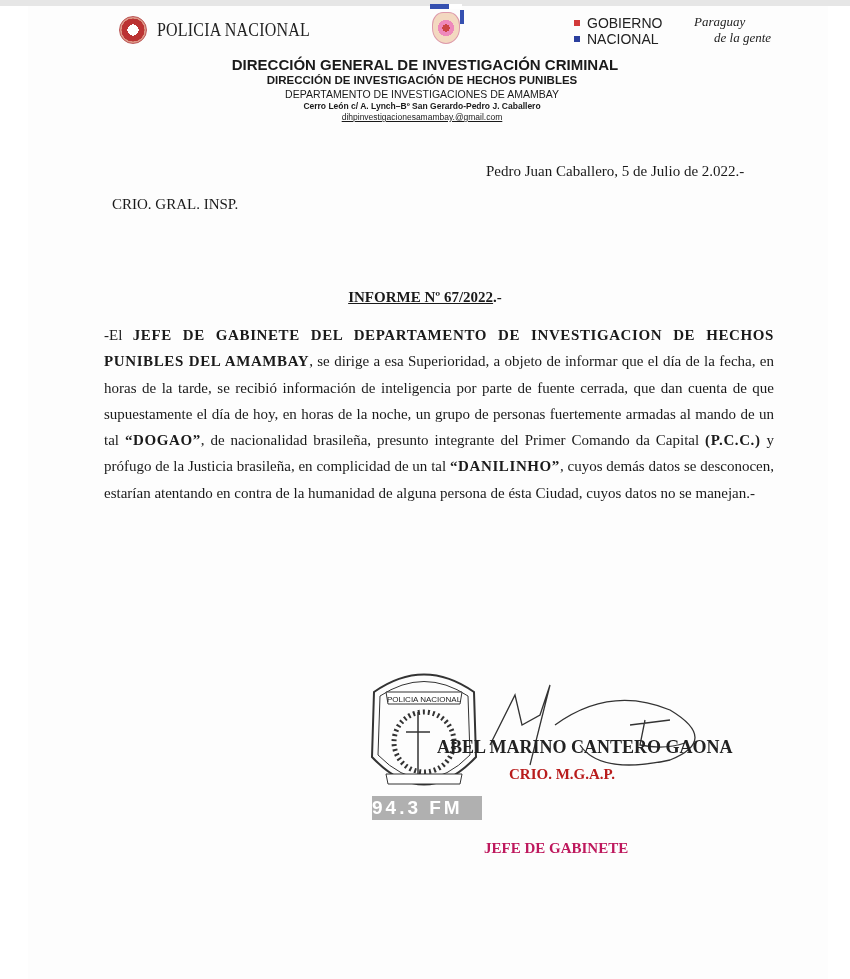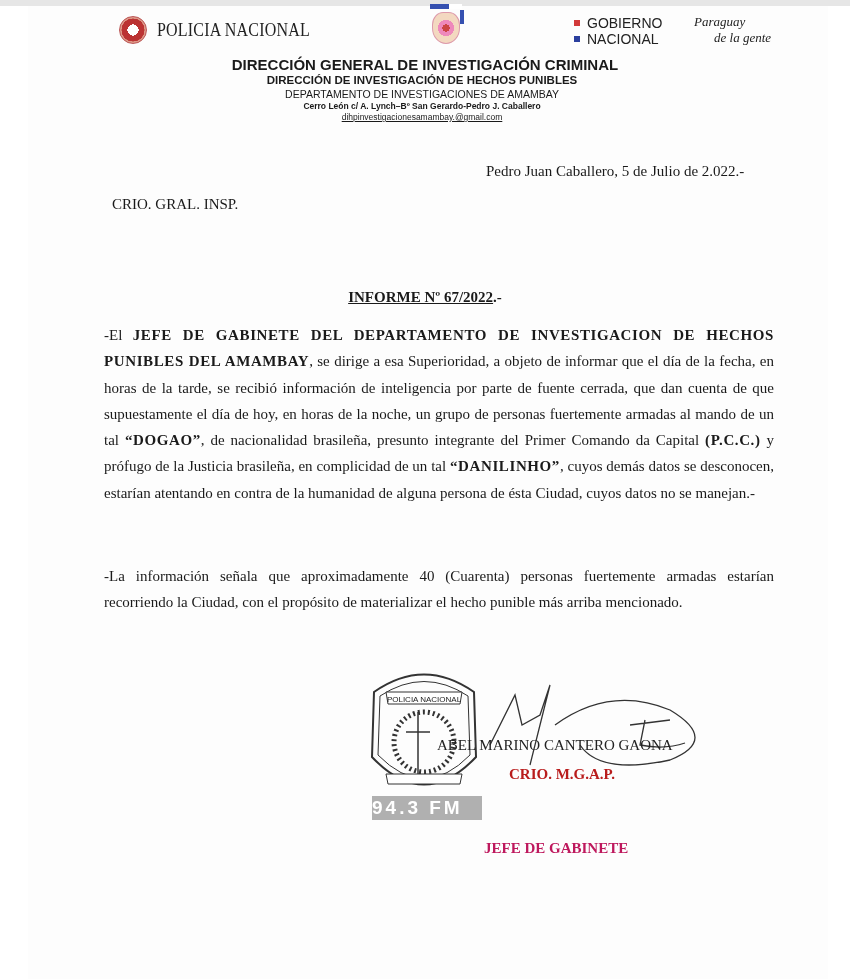--- a/index.html
+++ b/index.html
@@ -46,21 +46,21 @@
     .title .u { text-decoration: underline; }
 
     .para { position: absolute; left: 104px; width: 670px; font-size: 15px; line-height: 26.3px; text-align: justify; }
     .para b { font-weight: bold; letter-spacing: 0.6px; }
     .p1 { top: 322px; }
     .p2 { top: 563px; }
 
     
     .stamp { position: absolute; left: 364px; top: 662px; width: 120px; height: 142px; }
     .sigline { position: absolute; left: 470px; top: 665px; width: 240px; height: 110px; }
-    .sig-name { position: absolute; left: 437px; top: 737px; font-size: 15px; font-weight: normal; color: #222; }
+    .sig-name { position: absolute; left: 437px; top: 737px; font-size: 18px; font-weight: bold; color: #222; }
     .sig-rank { position: absolute; left: 509px; top: 766px; font-size: 15px; font-weight: bold; color: #b91c1c; }
     .sig-title { position: absolute; left: 484px; top: 840px; font-size: 15px; font-weight: bold; color: #be185d; }
 
     .watermark { position: absolute; left: 372px; top: 796px; width: 110px; height: 24px; background: rgba(150,150,150,0.75); color: #fff; font-family: "Liberation Sans", sans-serif; font-weight: bold; font-size: 19px; letter-spacing: 3px; text-align: left; line-height: 24px; }
   </style>
 </head>
 <body>
 
 <div class="topbar"></div>
 <div class="page"></div>
@@ -104,21 +104,20 @@
   <div>CRIO. GRAL. INSP.</div>
 </div>
 
 <div class="title">
   <span class="u">INFORME Nº 67/2022</span><span>.-</span>
 </div>
 
 <div class="para p1"><span>-El </span><b>JEFE DE GABINETE DEL DEPARTAMENTO DE INVESTIGACION DE HECHOS PUNIBLES DEL AMAMBAY</b><span>, se dirige a esa Superioridad, a objeto de informar que el día de la fecha, en horas de la tarde, se recibió información de inteligencia por parte de fuente cerrada, que dan cuenta de que supuestamente el día de hoy, en horas de la noche, un grupo de personas fuertemente armadas al mando de un tal </span><b>“DOGAO”</b><span>, de nacionalidad brasileña, presunto integrante del Primer Comando da Capital </span><b>(P.C.C.)</b><span> y prófugo de la Justicia brasileña, en complicidad de un tal </span><b>“DANILINHO”</b><span>, cuyos demás datos se desconocen, estarían atentando en contra de la humanidad de alguna persona de ésta Ciudad, cuyos datos no se manejan.-</span></div>
 
 <div class="para p2">
-  <div>-La información señala que aproximadamente 40 (Cuarenta) personas fuertemente armadas estarían recorriendo la Ciudad, con el propósito de materializar el hecho punible más arriba mencionado.</div>
 </div>
 
 <svg class="stamp" viewBox="0 0 120 142">
   <path d="M10 30 Q60 -5 110 30 L112 95 Q60 150 8 95 Z" fill="none" stroke="#333" stroke-width="2"></path>
   <path d="M16 34 Q60 5 104 34 L106 93 Q60 140 14 93 Z" fill="none" stroke="#333" stroke-width="1"></path>
   <path d="M22 30 L98 30 L96 42 L24 42 Z" fill="#fff" stroke="#333" stroke-width="1"></path>
   <text x="60" y="40" font-size="8" text-anchor="middle" font-family="Liberation Sans, sans-serif" fill="#222">POLICIA NACIONAL</text>
   <circle cx="60" cy="80" r="30" fill="none" stroke="#333" stroke-width="5" stroke-dasharray="2 3"></circle>
   <line x1="54" y1="50" x2="54" y2="112" stroke="#333" stroke-width="1.5"></line>
   <line x1="42" y1="70" x2="66" y2="70" stroke="#333" stroke-width="1.5"></line>

